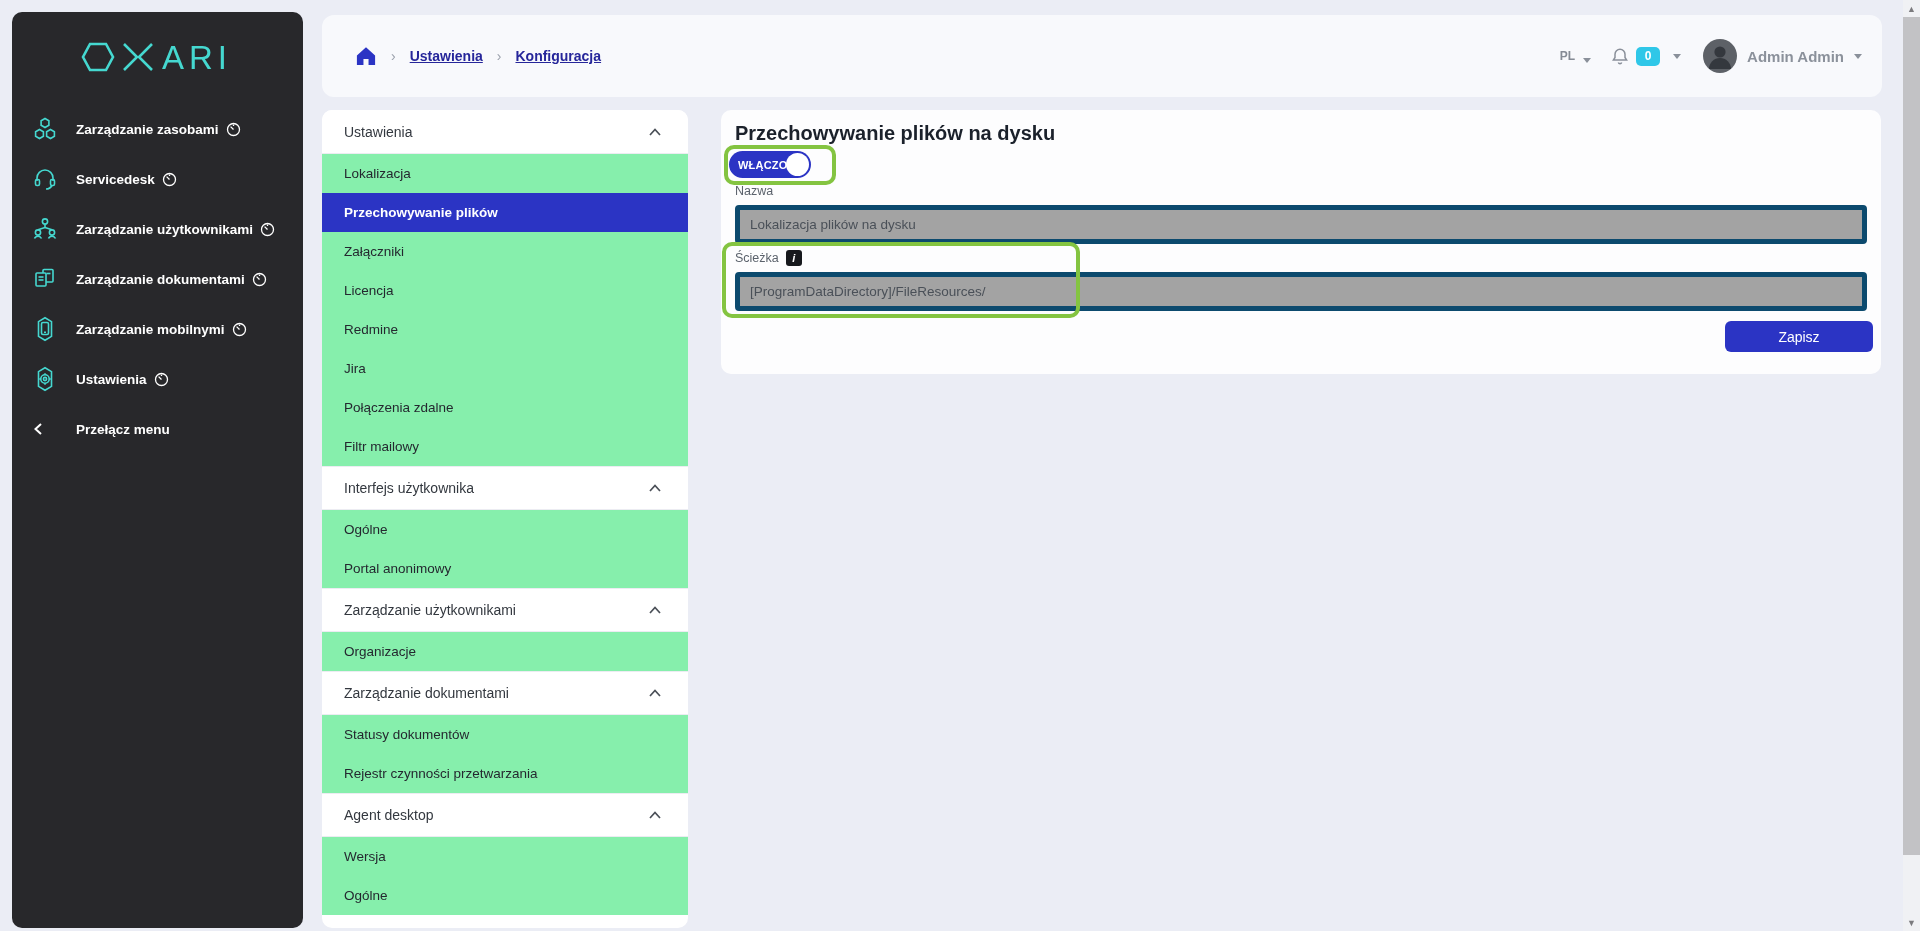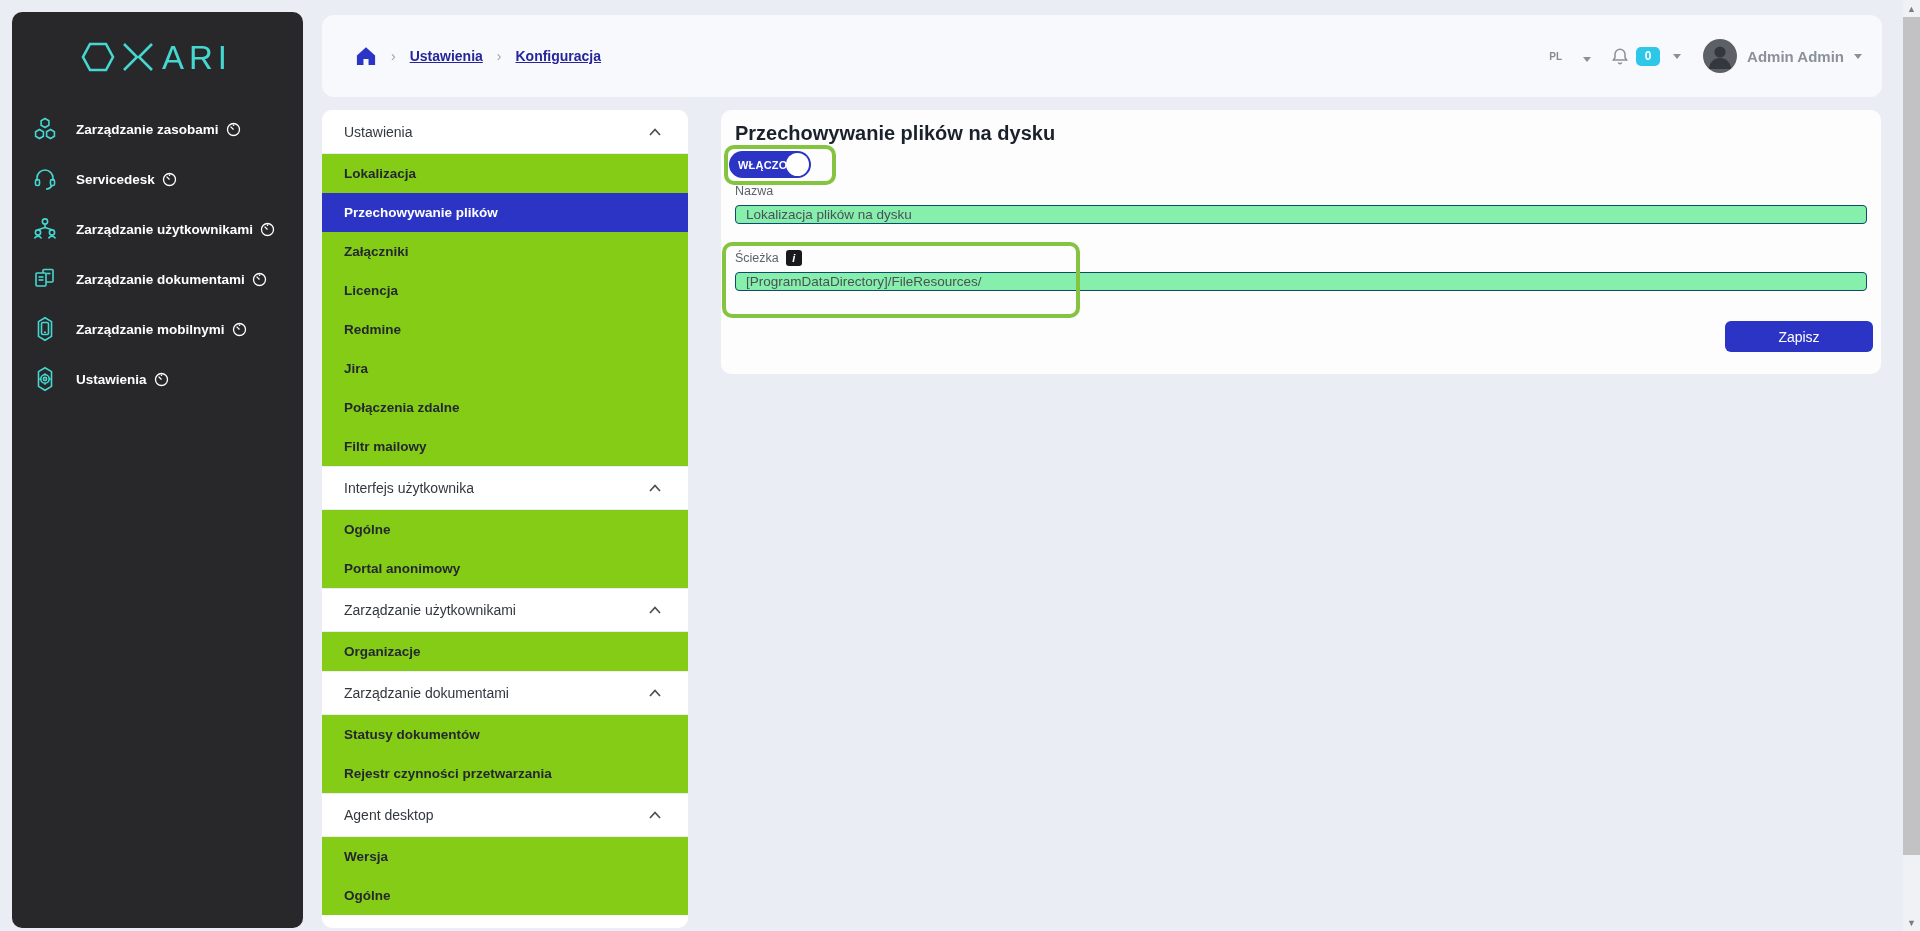--- a/index.html
+++ b/index.html
@@ -30,21 +30,21 @@
     background:#f8f9fc; border-radius:12px;
     display:flex; align-items:center; justify-content:space-between;
     padding:0 20px 0 33px;
   }
   .breadcrumb { display:flex; align-items:center; gap:14px; }
   .crumb-sep { color:#9aa0ab; font-size:14px; }
   .crumb-link {
     color:#26269a; font-size:14px; font-weight:700; text-decoration:underline; cursor:pointer;
   }
   .user-area { display:flex; align-items:center; gap:12px; }
-  .lang { color:#858b95; font-size:10px; font-weight:700; cursor:pointer; display:flex; align-items:flex-end; gap:21px; }
+  .lang { color:#858b95; font-size:12px; font-weight:700; cursor:pointer; display:flex; align-items:flex-end; gap:8px; }
   .caret-down {
     width:0; height:0; border-left:4.5px solid transparent; border-right:4.5px solid transparent;
     border-top:5.5px solid #8a909a; display:inline-block;
   }
   .notif { display:flex; align-items:center; gap:7px; cursor:pointer; margin-left:8px; }
   .notif-badge {
     background:#2fc7e8; color:#ffffff; font-size:12px; font-weight:700;
     min-width:24px; height:19px; border-radius:5px; display:flex; align-items:center; justify-content:center;
     padding:0 6px;
   }
@@ -55,22 +55,22 @@
     position:absolute; left:322px; top:110px; width:366px; height:818px;
     background:#ffffff; border-radius:10px; overflow:hidden;
   }
   .nav-group-header {
     height:44px; background:#ffffff; display:flex; align-items:center; justify-content:space-between;
     padding:0 26px 0 22px; border-bottom:1px solid #ececf2; cursor:pointer;
   }
   .nav-group + .nav-group .nav-group-header { border-top:1px solid #ececf2; }
   .nav-group-header span { font-size:14px; color:#33383f; font-weight:400; }
   .nav-item {
-    height:39px; background:#84cc16; display:flex; align-items:center;
-    padding-left:22px; font-size:13.5px; color:#24282f; cursor:pointer;font-weight:bold;
+    height:39px; background:#86efac; display:flex; align-items:center;
+    padding-left:22px; font-size:13.5px; color:#24282f; cursor:pointer;
   }
   .nav-item.selected {
     background:#2b34c4; color:#ffffff; font-weight:700;
   }
   
   .content-card {
     position:absolute; left:721px; top:110px; width:1160px; height:264px;
     background:#fdfdfe; border-radius:10px;
   }
   .page-title { position:absolute; left:14px; top:12px; font-size:20px; font-weight:700; color:#1b212b; }
@@ -84,22 +84,22 @@
     position:absolute; right:2px; top:2px; width:23px; height:23px; border-radius:50%;
     background:#ffffff;
   }
   .field-label { position:absolute; left:14px; font-size:12.5px; color:#5b626c; display:flex; align-items:center; gap:7px; }
   .info-badge {
     width:16px; height:16px; background:#17191d; color:#ffffff; border-radius:3px;
     font-size:11px; font-weight:700; display:inline-flex; align-items:center; justify-content:center;
     font-style:italic; cursor:pointer;
   }
   .text-input {
-    position:absolute; left:14px; width:1132px; height:19px;
-    border:1px solid #0c4a6e; border-radius:4px; background:#86efac;
+    position:absolute; left:14px; width:1132px; height:39px;
+    border:5px solid #0c4a6e; border-radius:4px; background:#a3a3a3;
     font-family:"Liberation Sans", sans-serif; font-size:13.5px; color:#4a5058; padding:0 10px;
     outline:none;
   }
   .save-btn {
     position:absolute; right:8px; top:211px; width:148px; height:31px;
     background:#2b34c4; color:#ffffff; border:none; border-radius:6px;
     font-family:"Liberation Sans", sans-serif; font-size:14px; font-weight:400; cursor:pointer;
   }
   .annotation {
     position:absolute; border:4px solid #84c441; border-radius:10px;
@@ -242,20 +242,28 @@
       <span>Ustawienia</span>
       <span class="gauge">
         <svg width="15" height="15" viewBox="0 0 15 15" fill="none" stroke="#ffffff" stroke-width="1.3">
           <circle cx="7.5" cy="7.5" r="6"></circle>
           <line x1="7.5" y1="7.5" x2="4.6" y2="4.6"></line>
           <line x1="7.5" y1="2.6" x2="7.5" y2="4"></line>
         </svg>
       </span>
     </div>
 
+    <div class="side-item toggle-item">
+      <span class="s-icon">
+        <svg width="14" height="14" viewBox="0 0 14 14" fill="none" stroke="#ffffff" stroke-width="2">
+          <polyline points="9,2 3.5,7 9,12"></polyline>
+        </svg>
+      </span>
+      <span>Przełącz menu</span>
+    </div>
   </div>
 </div>
 
 <div class="topbar">
   <div class="breadcrumb">
     <span style="display:inline-flex;cursor:pointer;">
       <svg width="22" height="20" viewBox="0 0 24 22" fill="#2b34c4">
         <path d="M2 10.5 L12 1.5 L22 10.5 V21 H14.8 V14.2 H9.2 V21 H2 Z"></path>
       </svg>
     </span>

